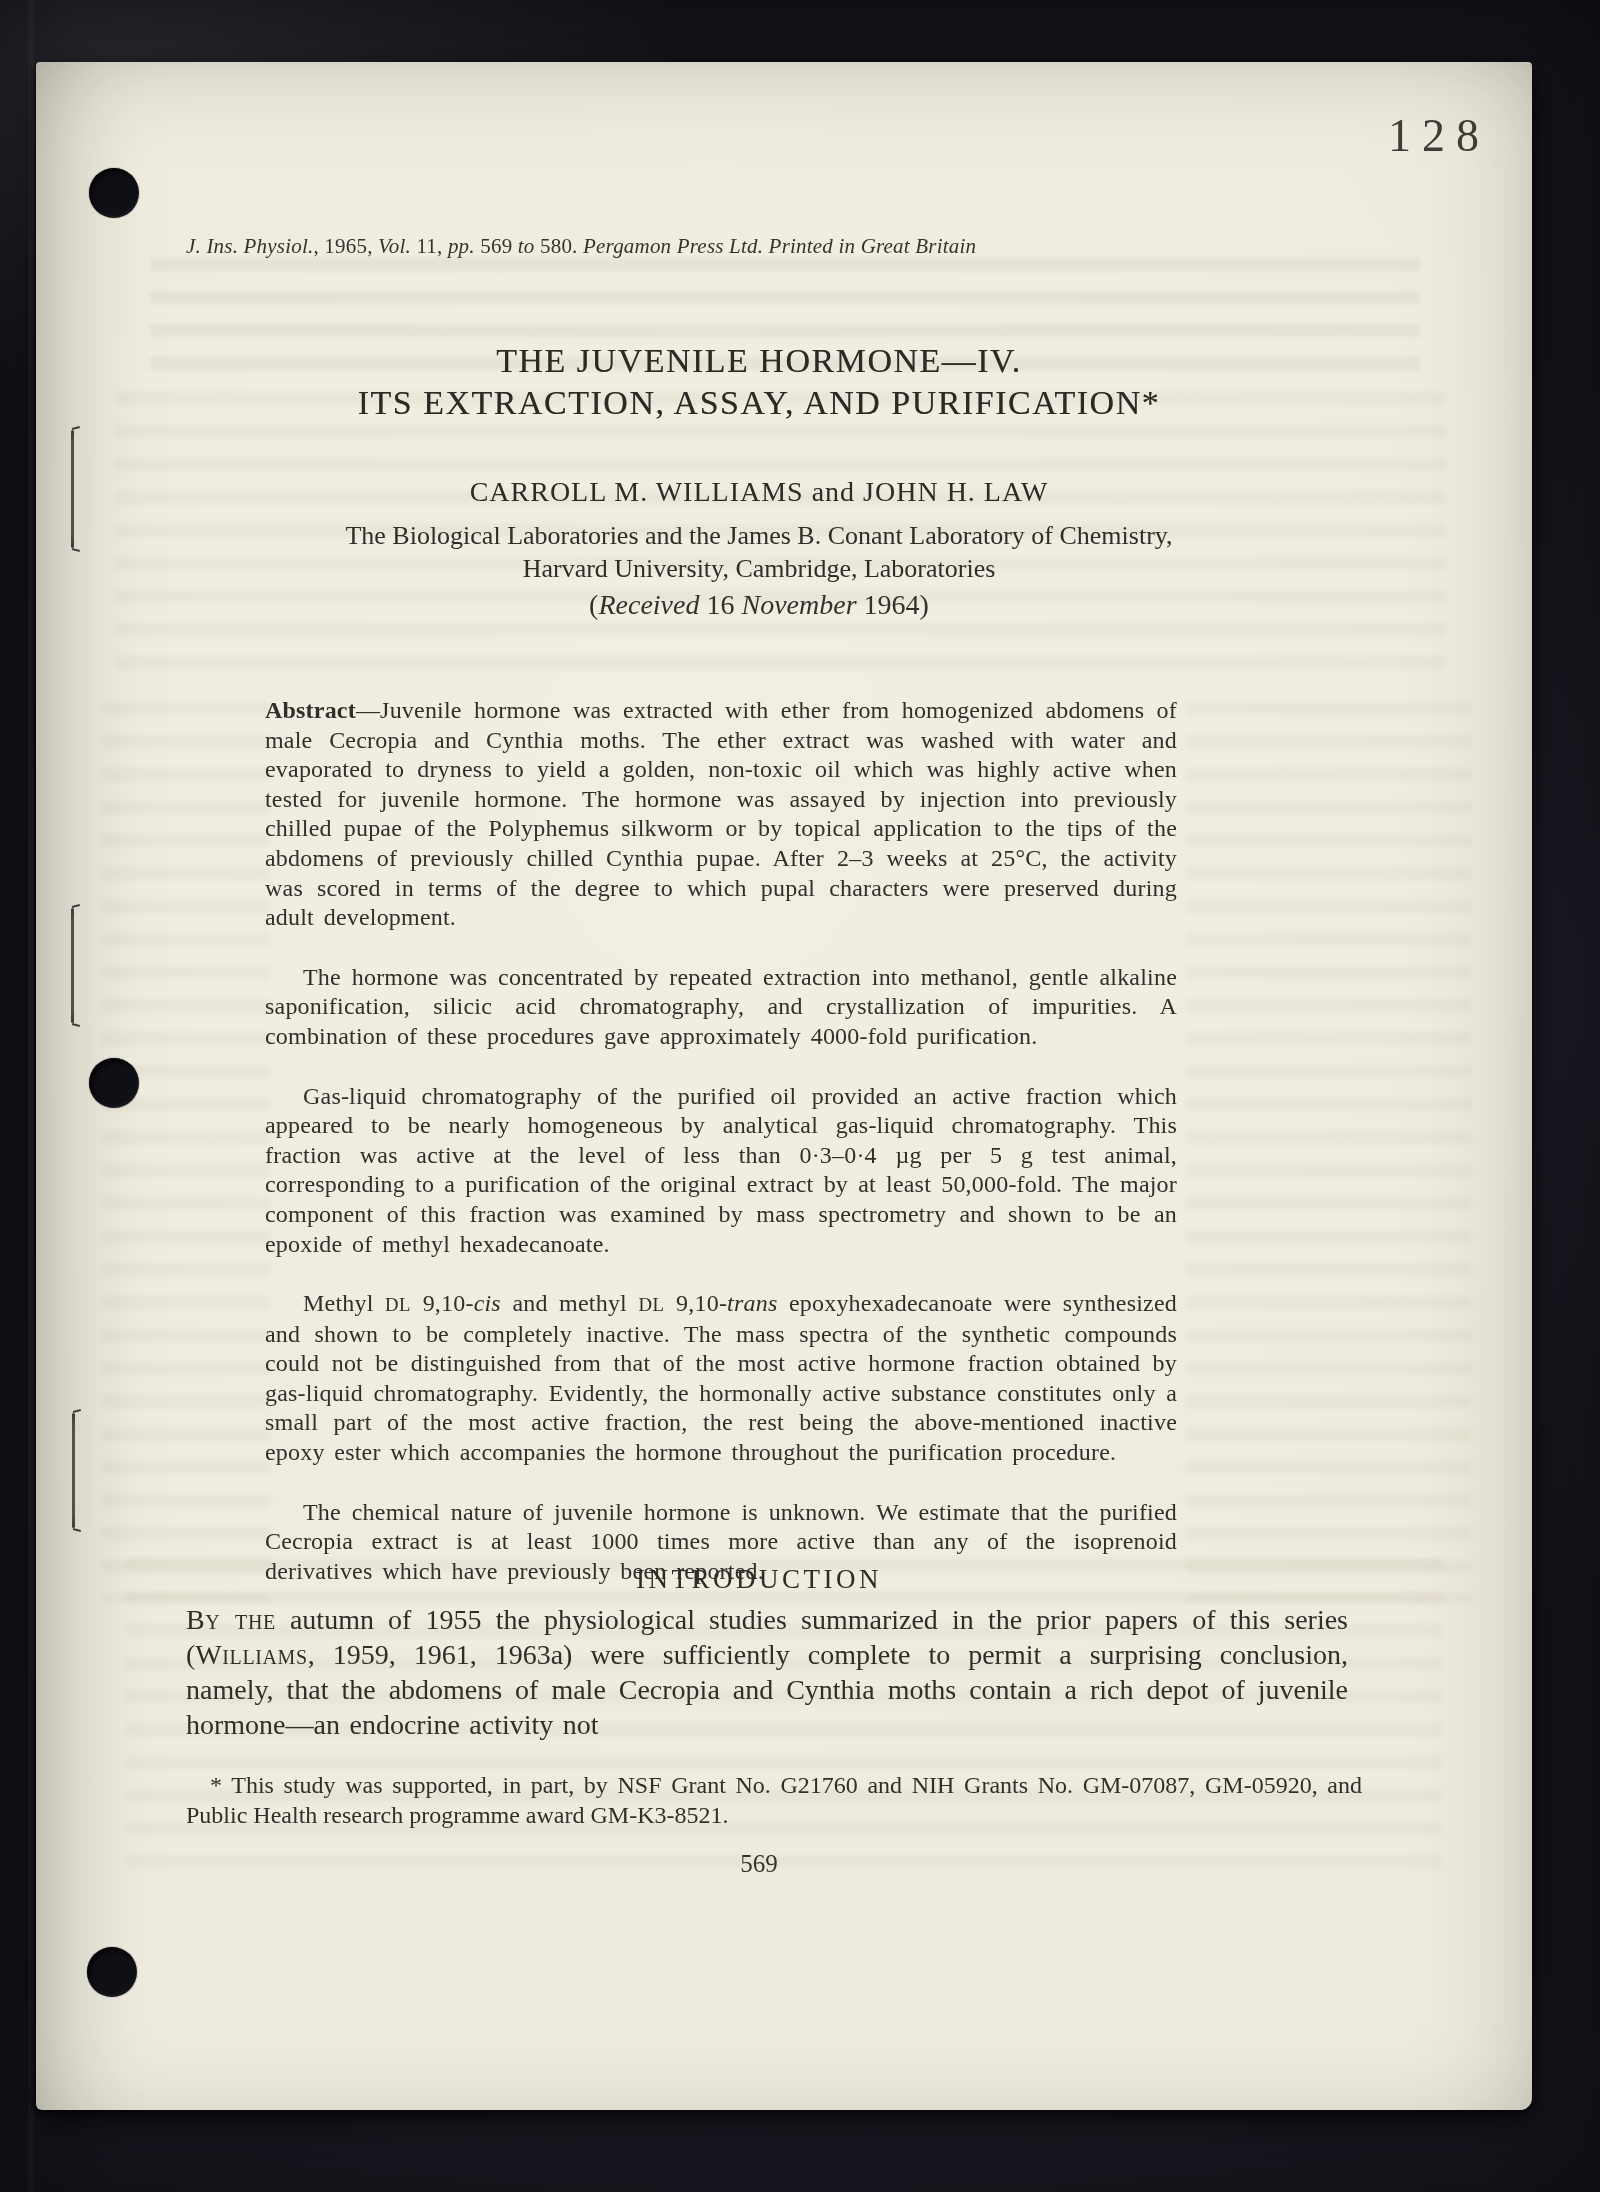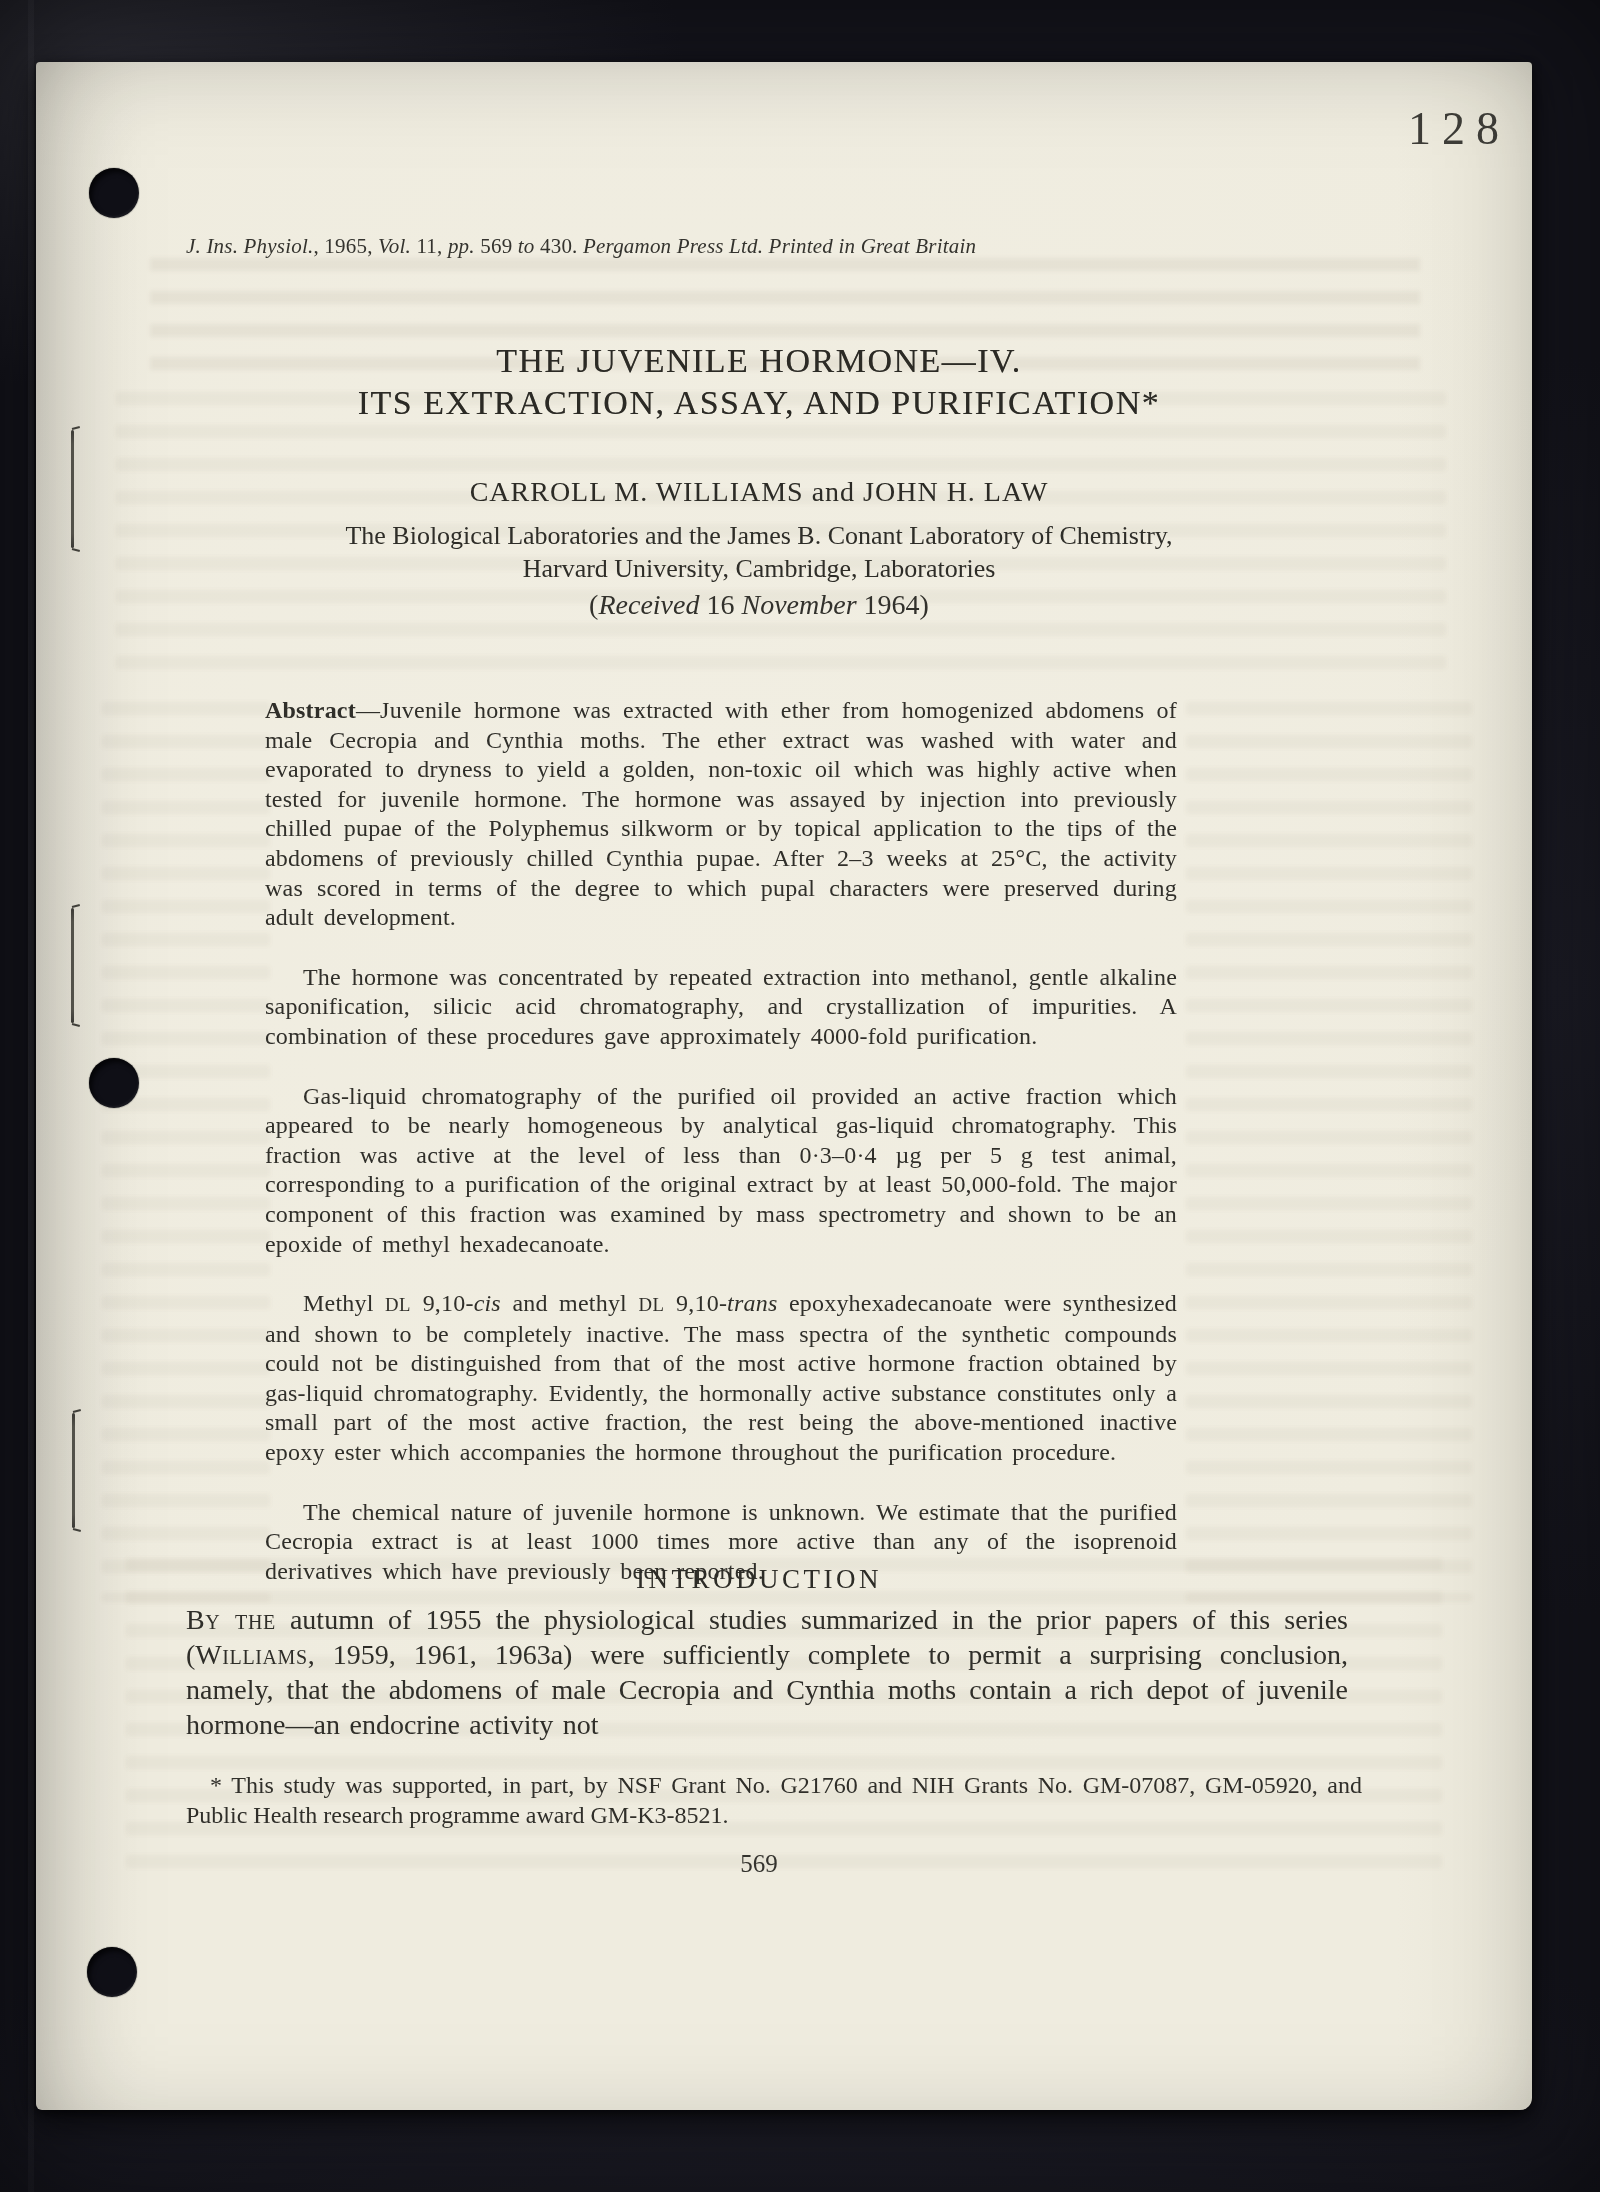--- a/index.html
+++ b/index.html
@@ -36,22 +36,22 @@
 
   .hole{position:absolute;width:50px;height:50px;border-radius:50%;
     background:#101017;
     box-shadow:inset 3px 4px 5px rgba(0,0,0,.65), inset -1px -2px 2px rgba(255,255,255,.05), 0 0 0 1px rgba(0,0,0,.12);}
 
   .margin-mark{position:absolute;width:3px;border-radius:2px;
     background:linear-gradient(180deg,#403f3a,#5a5850 12%,#5a5850 88%,#403f3a);}
   .margin-mark::before{content:"";position:absolute;top:-2px;left:1px;width:8px;height:2px;background:#46453f;transform:rotate(-14deg);transform-origin:left center;}
   .margin-mark::after{content:"";position:absolute;bottom:-2px;left:1px;width:8px;height:2px;background:#46453f;transform:rotate(14deg);transform-origin:left center;}
 
-  .corner-number{position:absolute;left:1352px;top:40px;
-    font-size:46px;letter-spacing:11px;color:#3e3d38;margin-left:20px;}
+  .corner-number{position:absolute;left:1352px;top:47px;
+    font-size:46px;letter-spacing:11px;color:#3e3d38;}
 
   .journal-line{position:absolute;left:150px;top:172px;width:1200px;
     font-size:21px;letter-spacing:.2px;color:#34332e;}
 
   .column{position:absolute;left:150px;width:1146px;text-align:center;}
   .title-block{top:278px;font-size:34px;line-height:42px;letter-spacing:1.5px;color:#2b2a25;text-shadow:0 0 .5px rgba(43,42,37,.55);}
   .authors-line{top:414px;font-size:28px;letter-spacing:1px;color:#2c2b26;}
   .affiliation-block{top:457px;font-size:26px;line-height:33px;color:#2e2d28;}
   .received-line{top:527px;font-size:28px;color:#32312c;}
 
@@ -92,21 +92,21 @@
     <div class="hole" style="left:53px;top:106px;"></div>
     <div class="hole" style="left:53px;top:996px;"></div>
     <div class="hole" style="left:51px;top:1885px;"></div>
 
     <div class="margin-mark" style="left:35px;top:368px;height:118px;"></div>
     <div class="margin-mark" style="left:35px;top:846px;height:115px;"></div>
     <div class="margin-mark" style="left:36px;top:1351px;height:115px;"></div>
 
     <div class="corner-number">128</div>
 
-    <div class="journal-line"><span class="run-i">J. Ins. Physiol.</span><span>, 1965, </span><span class="run-i">Vol.</span><span> 11, </span><span class="run-i">pp.</span><span> 569 </span><span class="run-i">to</span><span> 430.  </span><span class="run-i">Pergamon Press Ltd.</span><span>  </span><span class="run-i">Printed in Great Britain</span></div>
+    <div class="journal-line"><span class="run-i">J. Ins. Physiol.</span><span>, 1965, </span><span class="run-i">Vol.</span><span> 11, </span><span class="run-i">pp.</span><span> 569 </span><span class="run-i">to</span><span> 580.  </span><span class="run-i">Pergamon Press Ltd.</span><span>  </span><span class="run-i">Printed in Great Britain</span></div>
 
     <div class="column title-block">
       <div>THE JUVENILE HORMONE—IV.</div>
       <div>ITS EXTRACTION, ASSAY, AND PURIFICATION*</div>
     </div>
 
     <div class="column authors-line">CARROLL M. WILLIAMS and JOHN H. LAW</div>
 
     <div class="column affiliation-block">
       <div>The Biological Laboratories and the James B. Conant Laboratory of Chemistry,</div>

